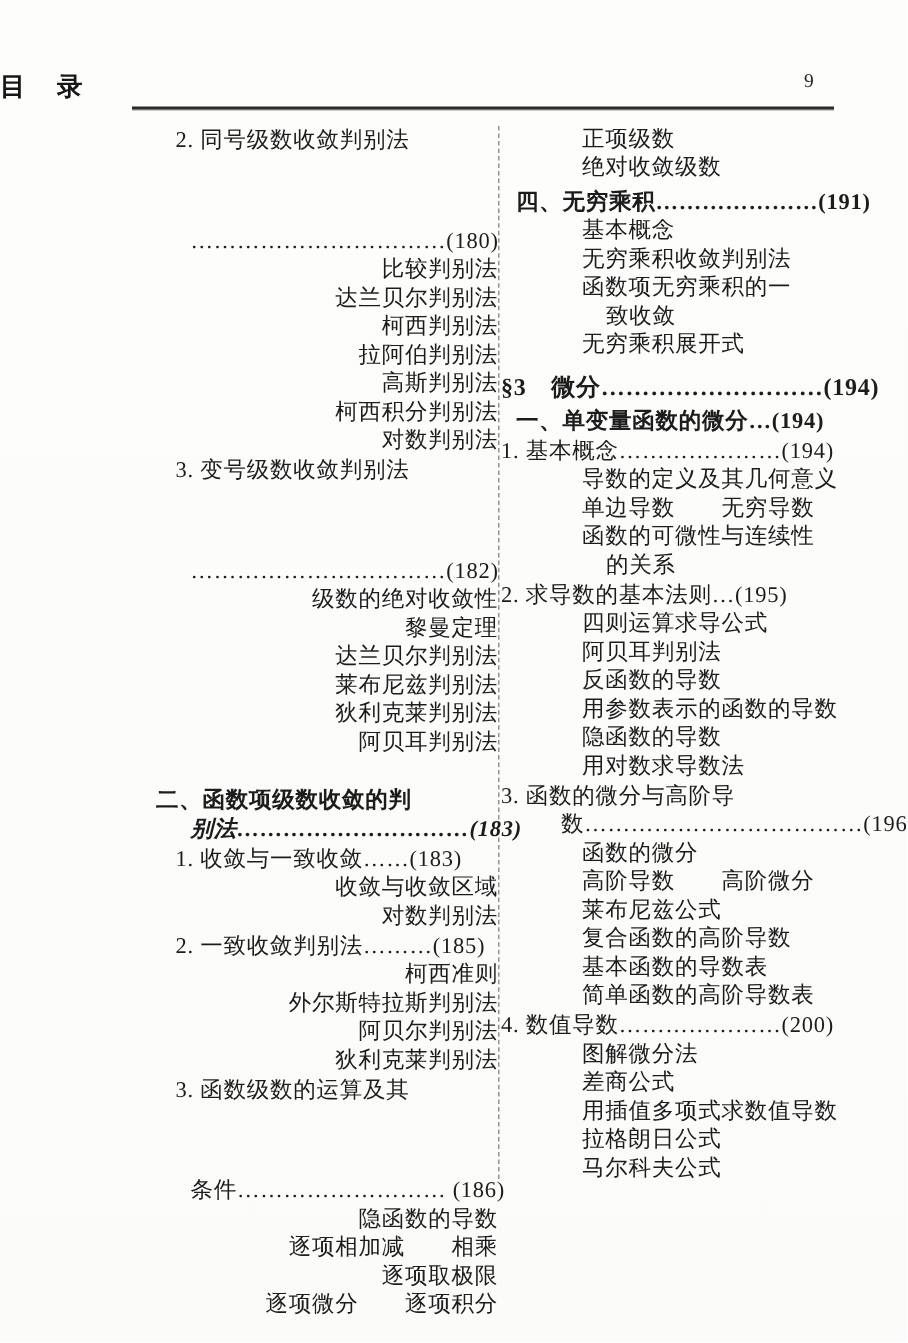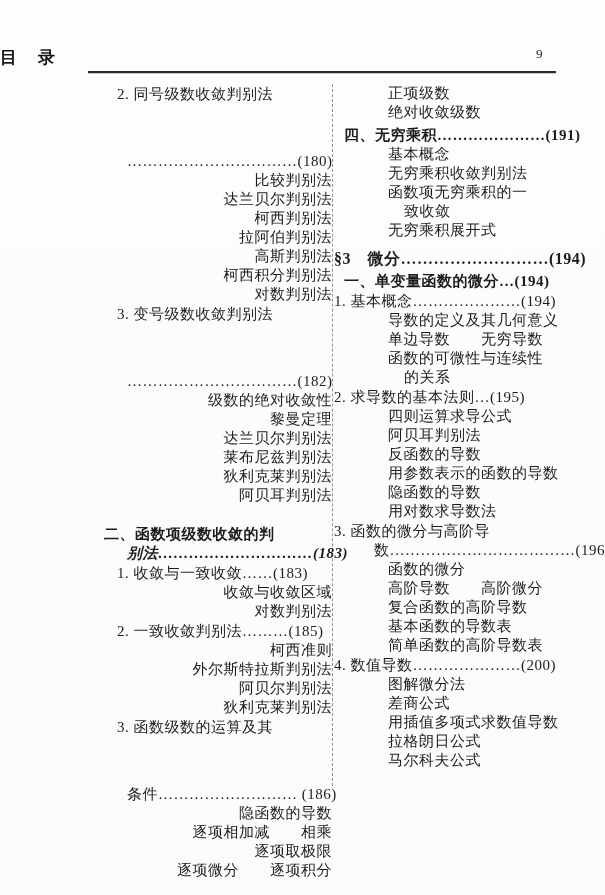--- a/index.html
+++ b/index.html
@@ -133,20 +133,21 @@
       <div class="line sub">四则运算求导公式</div>
       <div class="line sub">阿贝耳判别法</div>
       <div class="line sub">反函数的导数</div>
       <div class="line sub">用参数表示的函数的导数</div>
       <div class="line sub">隐函数的导数</div>
       <div class="line sub">用对数求导数法</div>
       <div class="line n1">3. 函数的微分与高阶导</div>
       <div class="line n1c">数………………………………(196)</div>
       <div class="line sub">函数的微分</div>
       <div class="line sub">高阶导数　　高阶微分</div>
+      <div class="line sub">莱布尼兹公式</div>
       <div class="line sub">复合函数的高阶导数</div>
       <div class="line sub">基本函数的导数表</div>
       <div class="line sub">简单函数的高阶导数表</div>
       <div class="line n1">4. 数值导数…………………(200)</div>
       <div class="line sub">图解微分法</div>
       <div class="line sub">差商公式</div>
       <div class="line sub">用插值多项式求数值导数</div>
       <div class="line sub">拉格朗日公式</div>
       <div class="line sub">马尔科夫公式</div>
     </div>

